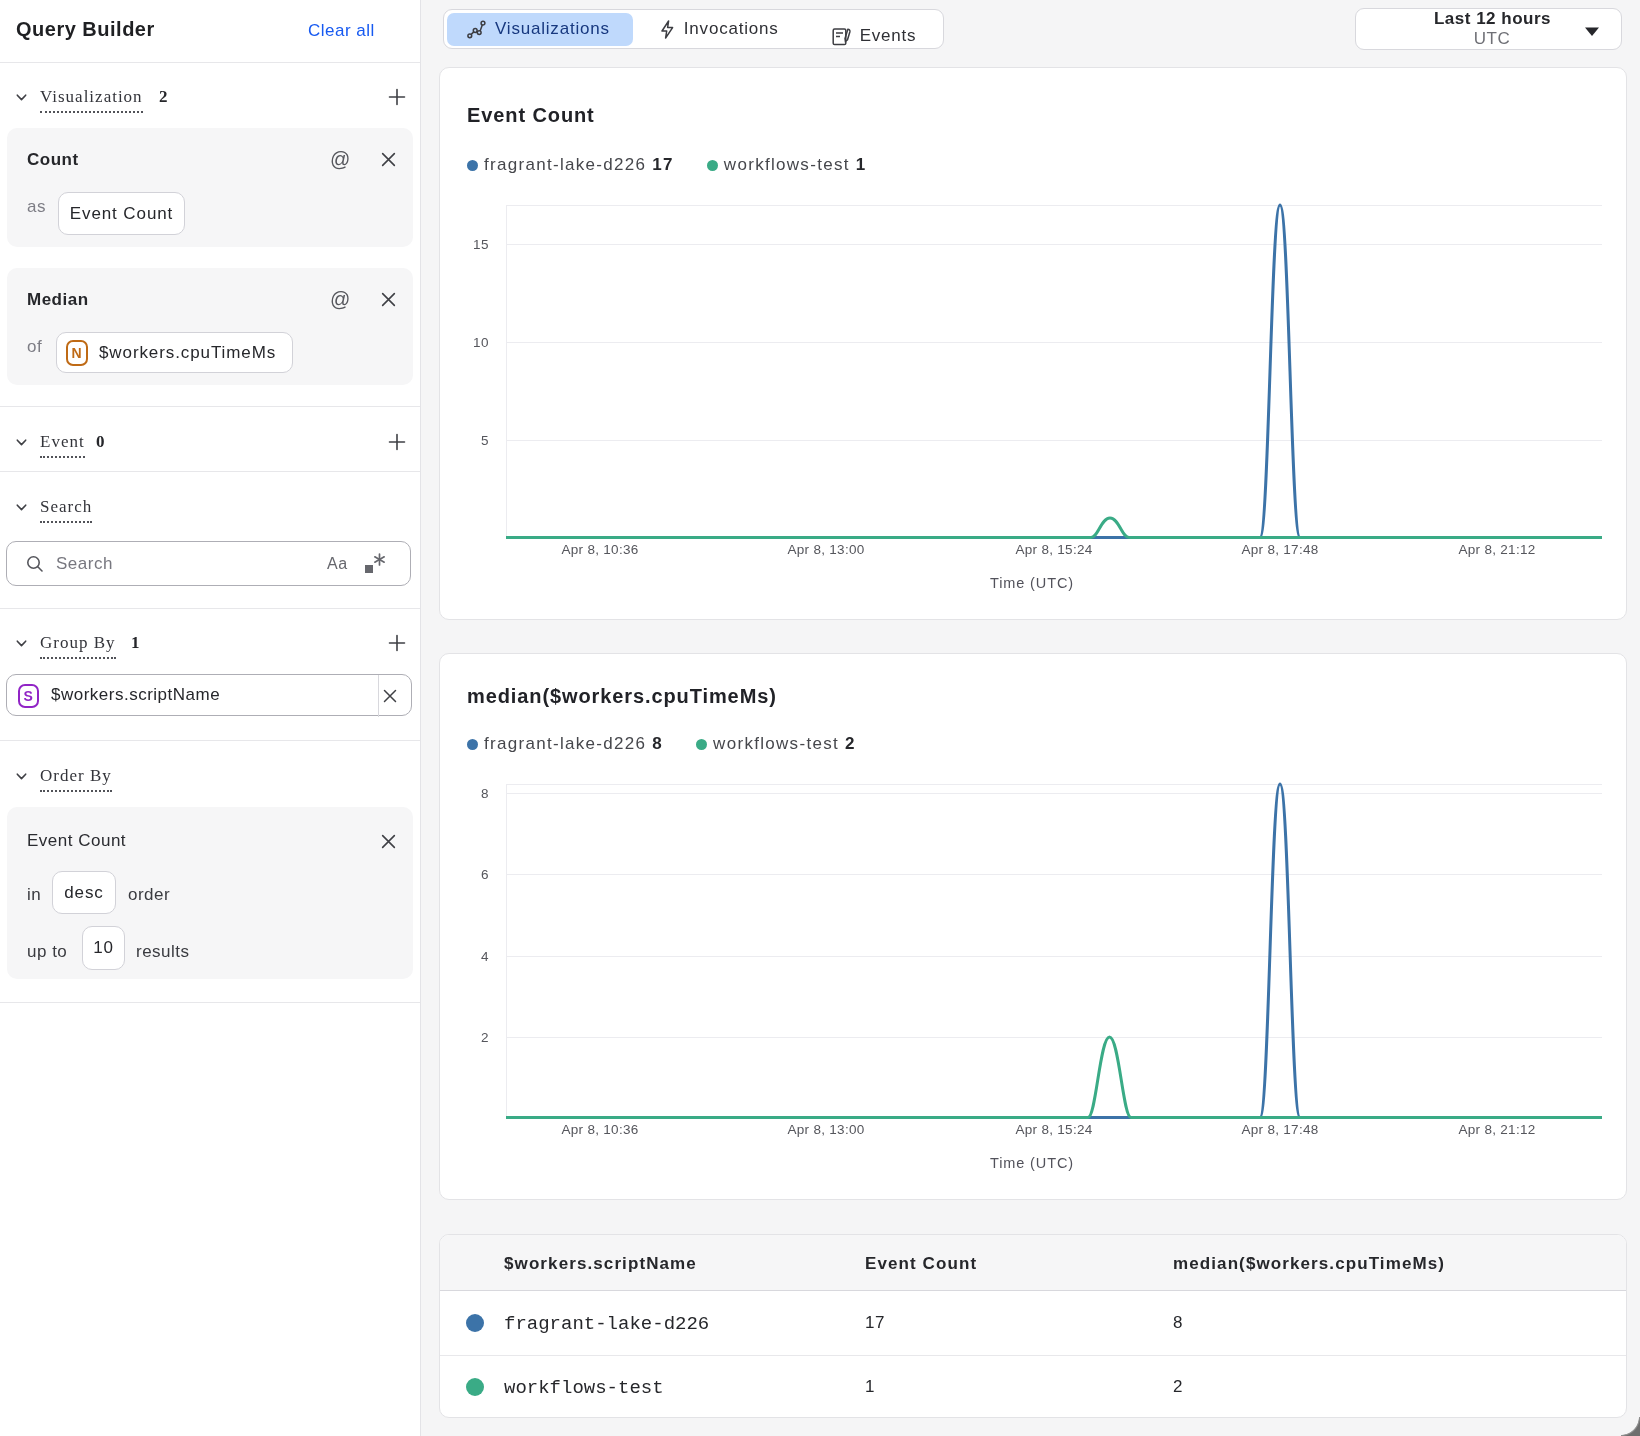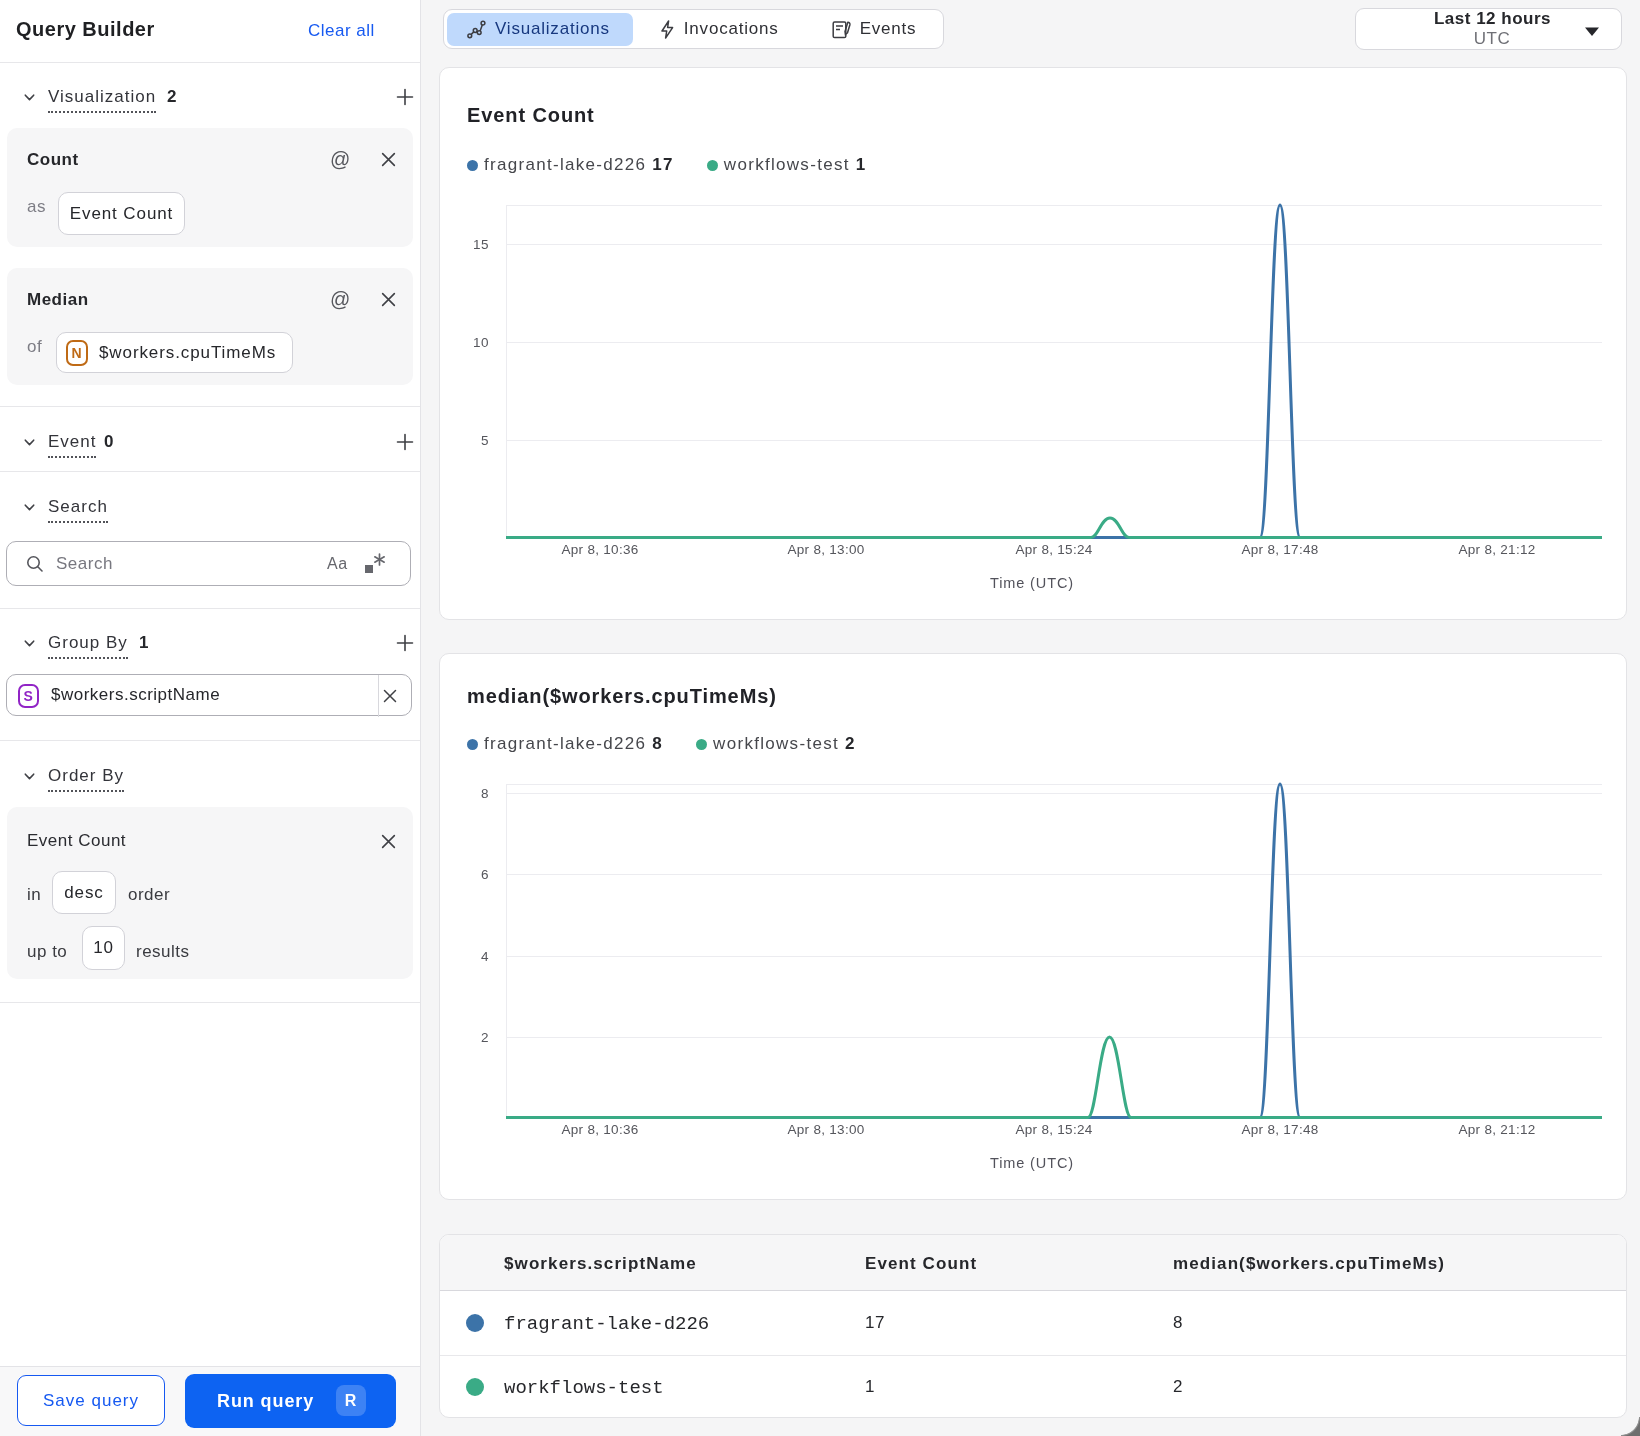--- a/index.html
+++ b/index.html
@@ -1,21 +1,21 @@
 <!DOCTYPE html>
 <html><head>
 <meta charset="utf-8">
 <style>
 * { margin:0; padding:0; box-sizing:border-box; }
 html,body { width:1640px; height:1436px; overflow:hidden; }
 body { font-family:"Liberation Sans", sans-serif; background:#f5f5f6; position:relative; color:#202125; letter-spacing:0.5px; }
 
 #sidebar { position:absolute; left:0; top:0; width:421px; height:1436px; background:#fff; border-right:1px solid #e3e3e7;padding-left:40px; }
 .divider { position:absolute; left:0; width:420px; height:1px; background:#e7e7ea; }
-.sec-head { position:absolute; left:16px; width:420px; height:22px; }
+.sec-head { position:absolute; left:8px; width:420px; height:22px;font-family:Liberation Serif, serif; }
 .chev { position:absolute; left:7px; top:4px; width:13px; height:13px; }
 .sec-label { position:absolute; left:32px; top:0; font-size:17px; letter-spacing:1px; color:#33343a; border-bottom:2px dotted #515258; padding-bottom:4px; }
 .sec-count { position:absolute; font-size:17px; font-weight:bold; color:#26272b; top:0; }
 .plusbtn { position:absolute; right:22px; top:1px; width:18px; height:18px; }
 .gcard { position:absolute; left:7px; width:406px; background:#f6f6f7; border-radius:10px; }
 .gcard-title { position:absolute; left:20px; font-size:17px; font-weight:bold; color:#26272b; }
 .icon-at { position:absolute; right:62px; width:21px; height:21px; }
 .icon-x { position:absolute; right:16px; width:17px; height:17px; }
 .small-lab { position:absolute; left:20px; font-size:17px; color:#7d7d85; }
 .wbox { position:absolute; background:#fff; border:1px solid #d2d2d8; border-radius:10px; font-size:17px; letter-spacing:0.9px; color:#26272b; display:flex; align-items:center; justify-content:center; }
@@ -161,28 +161,20 @@
     <div class="small-lab" style="top:78px;color:#3a3b40;">in</div>
     <div class="wbox" style="left:45px;top:64px;width:64px;height:43px;">desc</div>
     <div class="small-lab" style="left:121px;top:78px;color:#3a3b40;">order</div>
     <div class="small-lab" style="top:135px;color:#3a3b40;">up to</div>
     <div class="wbox" style="left:75px;top:119px;width:43px;height:44px;">10</div>
     <div class="small-lab" style="left:129px;top:135px;color:#3a3b40;">results</div>
   </div>
 
   <div class="divider" style="top:1002px;"></div>
 
-  <div id="botbar">
-    <div style="position:absolute;left:0;top:0;width:420px;height:1px;background:#e3e3e7;"></div>
-    <div id="savebtn">Save query</div>
-    <div id="runbtn">
-      <span style="margin-left:32px;">Run query</span>
-      <span style="position:absolute;left:151px;top:11px;width:30px;height:31px;background:rgba(255,255,255,0.2);border-radius:8px;display:flex;align-items:center;justify-content:center;font-size:16px;">R</span>
-    </div>
-  </div>
 </div>
 <div id="main">
   <div id="tabs">
     <div class="tab sel" style="padding:0 23px 0 20px;">
       <svg width="19" height="19" viewBox="0 0 19 19">
           <g fill="none" stroke="#3c3d42" stroke-width="1.5">
             <circle cx="2.8" cy="15.8" r="1.9"></circle>
             <circle cx="8.2" cy="10.5" r="1.9"></circle>
             <circle cx="12.2" cy="12.6" r="1.9"></circle>
             <circle cx="16" cy="3.2" r="1.9"></circle>
@@ -190,21 +182,21 @@
           </g>
         </svg>
       Visualizations
     </div>
     <div class="tab" style="padding:0 27px 0 27px;">
       <svg width="15" height="19" viewBox="0 0 15 19">
           <path d="M8.6 1 L2 11 H6.7 L5.6 18 L12.6 7.6 H7.6 Z" fill="none" stroke="#3c3d42" stroke-width="1.5" stroke-linejoin="round"></path>
         </svg>
       Invocations
     </div>
-    <div class="tab" style="padding:0 24px 0 26px;">
+    <div class="tab" style="padding:0 24px 0 26px;align-items:flex-end;">
       <svg width="19" height="19" viewBox="0 0 19 19">
           <g fill="none" stroke="#3c3d42" stroke-width="1.5">
             <rect x="1.2" y="2" width="12.6" height="15.6" rx="1.4"></rect>
             <path d="M4 6 H11 M4 9.4 H8"></path>
             <path d="M15.9 2.2 a2.1 2.1 0 0 1 2 2.6 l-2.4 8 l-2.1 1.5 l-0.4 -2.8 l2.4 -7.8 a2.1 2.1 0 0 1 0.5 -1.5 z"></path>
           </g>
         </svg>
       Events
     </div>
   </div>

